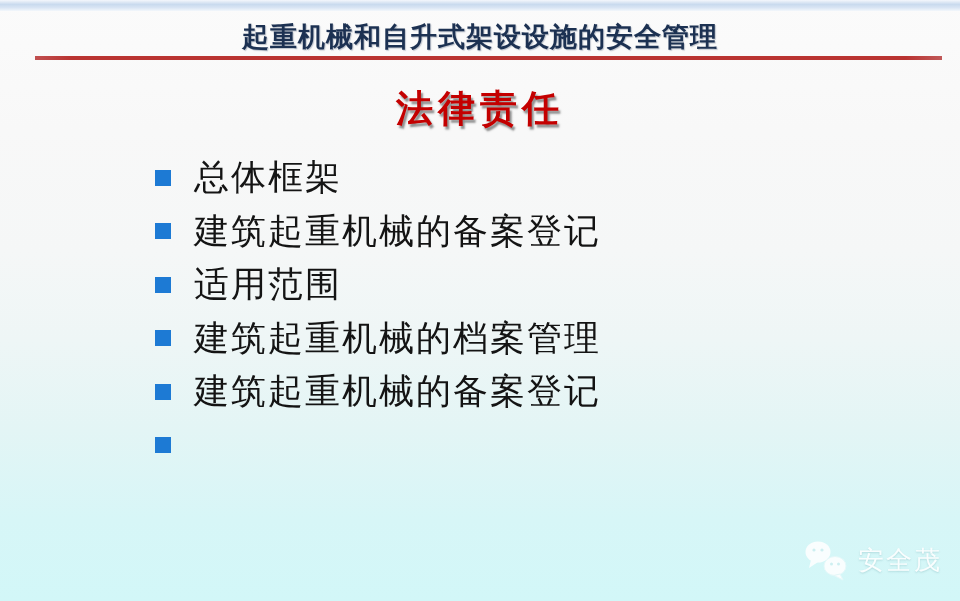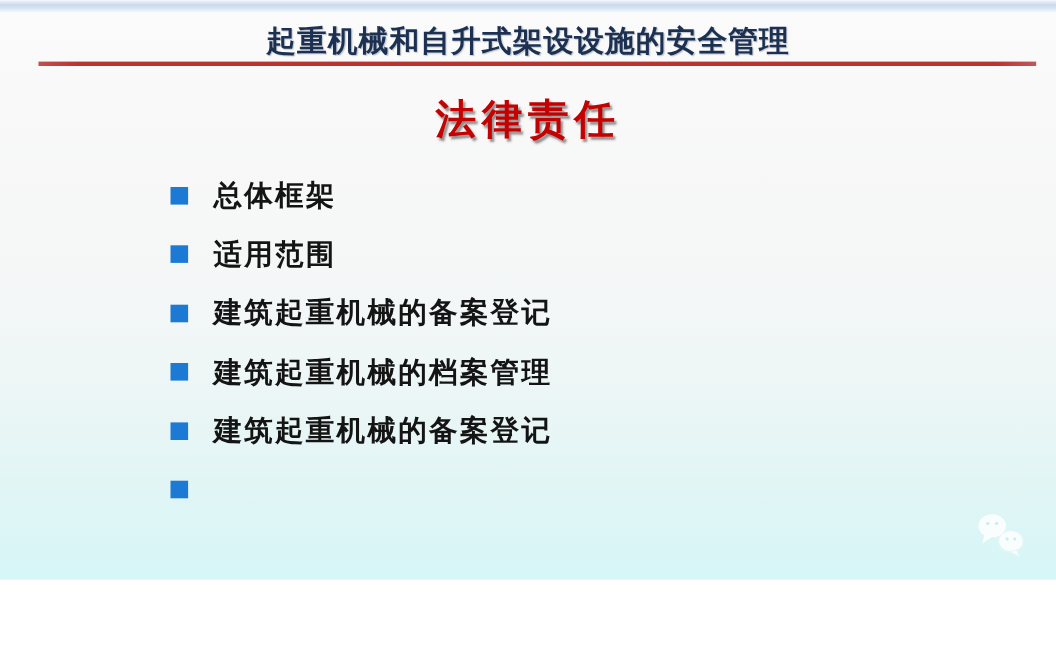--- a/index.html
+++ b/index.html
@@ -2,21 +2,21 @@
 <html><head>
 <meta charset="utf-8">
 <style>
   * { margin: 0; padding: 0; box-sizing: border-box; }
   html, body { width: 960px; height: 601px; overflow: hidden; }
   body { font-family: "Liberation Sans", sans-serif; }
 
   .slide {
     position: relative;
     width: 960px;
-    height: 527px;
+    height: 601px;
     background: linear-gradient(180deg,
       #fbfbfb 0px,
       #f8f8f8 130px,
       #f5f7f7 250px,
       #eef6f6 340px,
       #e3f5f5 430px,
       #d7f6f7 520px,
       #d2f7f8 601px);
   }
 
@@ -67,22 +67,22 @@
     display: flex;
     align-items: center;
   }
   .bullet {
     width: 16px; height: 16px;
     background: #1d7ad4;
     margin-right: 23px;
     flex: 0 0 16px;
   }
   .item-text {
-    font-size: 26px;
-    font-weight: 700;
+    font-size: 35px;
+    font-weight: 400;
     letter-spacing: 2px;
     color: #141414;
     white-space: nowrap;
   }
 
   .watermark {
     position: absolute;
     right: 18px; bottom: 20px;
     display: flex;
     align-items: center;
@@ -109,25 +109,25 @@
 
   <div class="main-heading">法律责任</div>
 
   <ul class="content-list">
     <li>
       <span class="bullet"></span>
       <span class="item-text">总体框架</span>
     </li>
     <li>
       <span class="bullet"></span>
-      <span class="item-text">适用范围</span>
+      <span class="item-text">建筑起重机械的备案登记</span>
     </li>
     <li>
       <span class="bullet"></span>
-      <span class="item-text">建筑起重机械的备案登记</span>
+      <span class="item-text">适用范围</span>
     </li>
     <li>
       <span class="bullet"></span>
       <span class="item-text">建筑起重机械的档案管理</span>
     </li>
     <li>
       <span class="bullet"></span>
       <span class="item-text">建筑起重机械的备案登记</span>
     </li>
     <li>
@@ -147,15 +147,16 @@
         <circle cx="18" cy="11" r="1.6" fill="#cdeff1"></circle>
 
         <g fill="#ffffff" stroke="#e6f8f9" stroke-width="1">
           <ellipse cx="31" cy="27" rx="11" ry="9.5"></ellipse>
           <polygon points="36,35 39,41 30,36.5"></polygon>
         </g>
         <circle cx="27.5" cy="25" r="1.5" fill="#cdeff1"></circle>
         <circle cx="34.5" cy="25" r="1.5" fill="#cdeff1"></circle>
       </svg>
     </span>
+    <span class="watermark-label">安全茂</span>
   </div>
 
 </div>
 
 </body></html>

